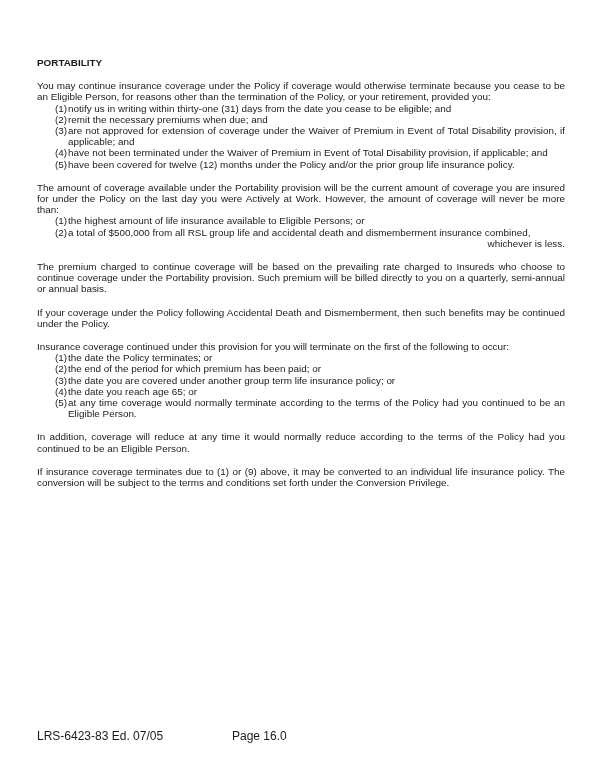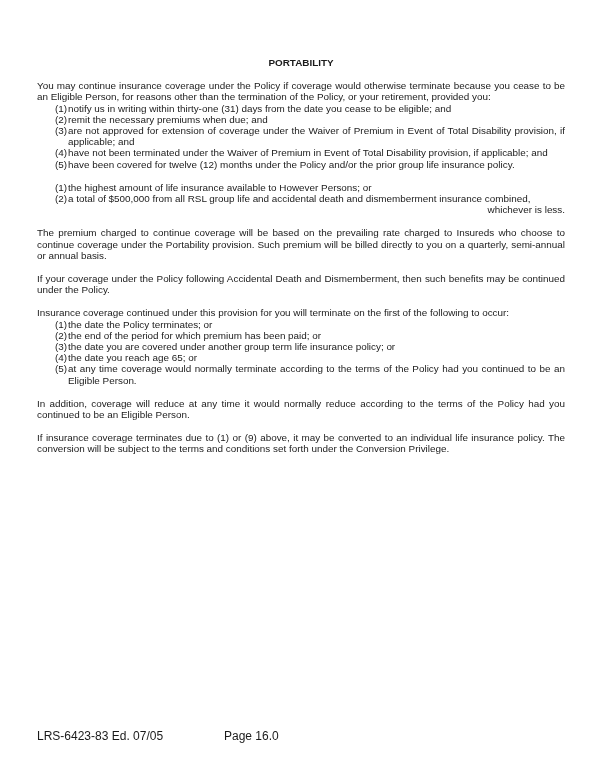--- a/index.html
+++ b/index.html
@@ -19,21 +19,21 @@
     overflow: hidden;
   }
   .content {
     position: absolute;
     left: 37px;
     top: 57px;
     width: 528px;
   }
   .doc-title {
     font-weight: 700;
-    text-align: center;
+    text-align: left;
     margin-bottom: 12px;
   }
   .block {
     margin-bottom: 12px;
   }
   .para {
     text-align: justify;
   }
   .list-item {
     position: relative;
@@ -58,21 +58,21 @@
     line-height: 11px;
     padding-left: 39px;
   }
   .footer .doc-code {
     position: absolute;
     left: 37px;
     top: 0;
   }
   .footer .page-num {
     position: absolute;
-    left: 224px;
+    left: 232px;
     top: 0;
   }
 </style>
 </head>
 <body>
 
 <div class="page">
   <div class="content">
 
     <div class="doc-title">PORTABILITY</div>
@@ -97,24 +97,25 @@
           <span>have not been terminated under the Waiver of Premium in Event of Total Disability provision, if applicable; and</span>
         </div>
         <div class="list-item">
           <span class="num">(5)</span>
           <span>have been covered for twelve (12) months under the Policy and/or the prior group life insurance policy.</span>
         </div>
       </div>
     </div>
 
     <div class="block">
+      <div class="para">The amount of coverage available under the Portability provision will be the current amount of coverage you are insured for under the Policy on the last day you were Actively at Work.  However, the amount of coverage will never be more than:</div>
       <div class="list">
         <div class="list-item">
           <span class="num">(1)</span>
-          <span>the highest amount of life insurance available to However Persons; or</span>
+          <span>the highest amount of life insurance available to Eligible Persons; or</span>
         </div>
         <div class="list-item">
           <span class="num">(2)</span>
           <span>a total of $500,000 from all RSL group life and accidental death and dismemberment insurance combined,</span>
         </div>
       </div>
       <div class="closing-line">whichever is less.</div>
     </div>
 
     <div class="block">

